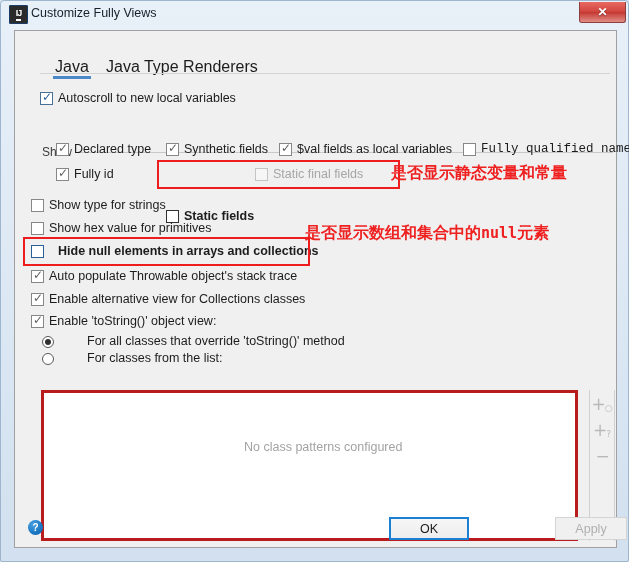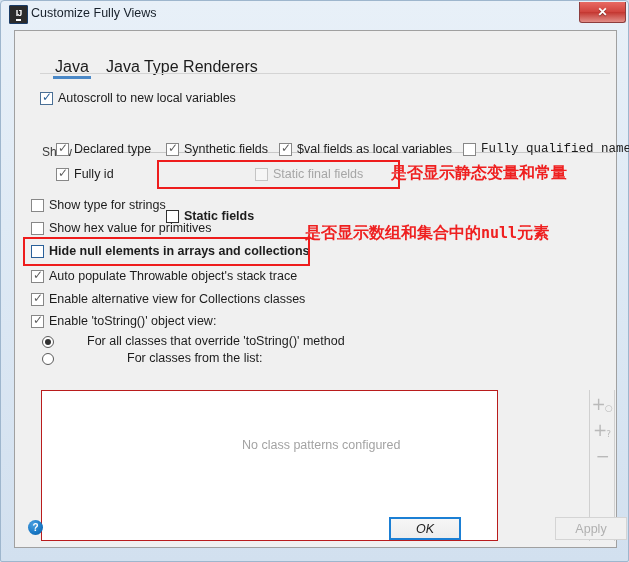--- a/index.html
+++ b/index.html
@@ -223,25 +223,25 @@
   }
   .redtext .mono {
     font-family: "DejaVu Sans Mono", monospace;
     font-size: 15px;
   }
 
   
   #list-panel {
     position: absolute;
     left: 26px; top: 359px;
-    width: 457px;
+    width: 537px;
     height: 151px;
     box-sizing: border-box;
     background: #ffffff;
-    border: 1px solid #b91c1c;
+    border: 3px solid #b91c1c;
   }
   #list-empty {
     position: absolute;
     left: 200px; top: 47px;
     font-size: 12.5px;
     color: #a3a3a3;
     white-space: nowrap;
   }
   #list-toolbar {
     position: absolute;
@@ -297,24 +297,23 @@
     display: flex;
     align-items: center;
     justify-content: center;
     font-size: 12.5px;
     background: linear-gradient(to bottom, #f4f4f4 0%, #e9e9e9 100%);
     border: 1px solid #9a9a9a;
     color: #1c1c1c;
   }
   #btn-ok {
     left: 374px;
-    width: 72px;
+    width: 80px;
     border: 2px solid #1b7fd4;
     background: linear-gradient(to bottom, #f6f6f6 0%, #ededed 100%);
-    font-style: italic;
   }
   #btn-cancel {
     left: 459px;
     width: 72px;
   }
   #btn-apply {
     left: 540px;
     width: 72px;
     color: #b0b0b0;
     border-color: #d4d4d4;
@@ -397,21 +396,21 @@
     <div class="redbox" style="left:142px; top:129px; width:243px; height:29px;"></div>
 
     <div class="cb" style="left:16px; top:167px;">
       <span class="box gray-border"></span>
       <span class="lbl">Show type for strings</span>
     </div>
     <div class="cb" style="left:16px; top:190px;">
       <span class="box gray-border"></span>
       <span class="lbl">Show hex value for primitives</span>
     </div>
-    <div class="cb" style="left:16px; top:213px;">
+    <div class="cb" style="left:16px; top:213px;gap:9px;">
       <span class="box" style="border-color:#2a6099;"></span>
       <span class="lbl" style="font-weight:bold;">Hide null elements in arrays and collections</span>
     </div>
 
     <div class="redbox" style="left:8px; top:206px; width:287px; height:29px;"></div>
 
     <div class="cb" style="left:16px; top:238px;">
       <span class="box gray-border">
           <span class="tick">✓</span>
         </span>
@@ -429,21 +428,21 @@
         </span>
       <span class="lbl">Enable 'toString()' object view:</span>
     </div>
 
     <div class="rb" style="left:27px; top:303px;">
       <span class="circle">
           <span class="dot"></span>
         </span>
       <span class="lbl">For all classes that override 'toString()' method</span>
     </div>
-    <div class="rb" style="left:27px; top:320px;gap:40px;">
+    <div class="rb" style="left:27px; top:320px;">
       <span class="circle"></span>
       <span class="lbl">For classes from the list:</span>
     </div>
 
     <div id="list-panel">
       <div id="list-empty">No class patterns configured</div>
     </div>
     <div id="list-toolbar">
       <div id="btn-add" class="tb-btn">
         <span>+</span>

